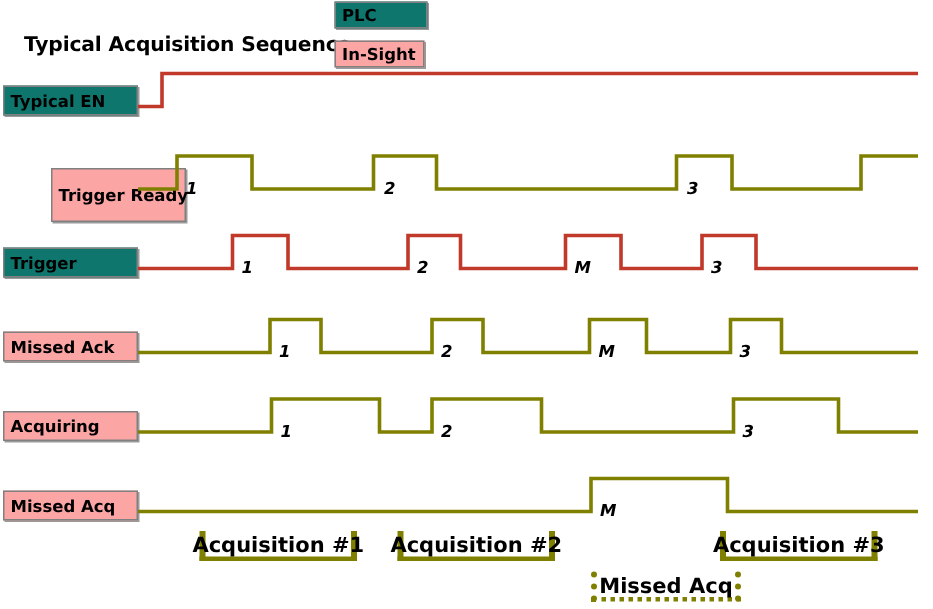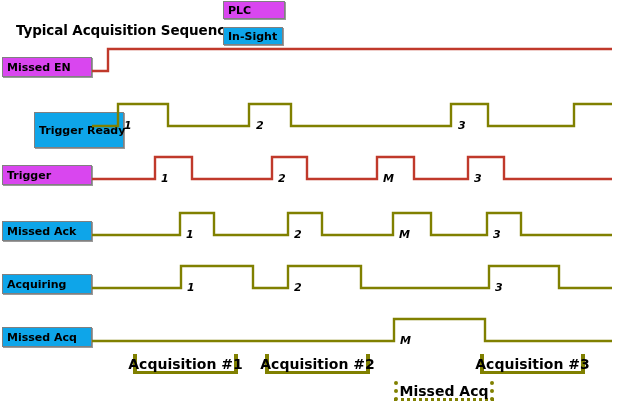--- a/index.html
+++ b/index.html
@@ -28,22 +28,22 @@
     border:1px solid #808080;
     display:flex;
     align-items:center;
     font-weight:bold;
     font-size:11px;
     color:#000;
     white-space:nowrap;
     padding-left:4px;
     box-shadow:1px 1px 0 #9a9a9a;
   }
-  .box.red{background:#d946ef;}
-  .box.yellow{background:#0ea5e9;}
+  .box.red{background:#0f766e;}
+  .box.yellow{background:#fca5a5;}
 
   
   svg.wave{position:absolute;left:0;top:0;width:622px;height:406px;overflow:visible;}
 
   
   .bracket{
     position:absolute;
     box-sizing:border-box;
     border-left:4px solid #808000;
     border-right:4px solid #808000;
@@ -77,21 +77,21 @@
   <div id="legend-layer">
       <div class="box red" style="left: 223px; top: 1px; width: 62px; height: 18px;">
         <span>PLC</span>
       </div>
       <div class="box yellow" style="left: 223px; top: 27px; width: 60px; height: 18px;">
         <span>In-Sight</span>
       </div>
     </div>
   <div id="labels-layer">
       <div class="box red" style="left: 2px; top: 57px; width: 90px; height: 20px;">
-        <span>Missed EN</span>
+        <span>Typical EN</span>
       </div>
       <div class="box yellow" style="left: 2px; top: 112px; width: 90px; height: 36px; margin-left: 32px;">
         <span>Trigger Ready</span>
       </div>
       <div class="box red" style="left: 2px; top: 165px; width: 90px; height: 20px;">
         <span>Trigger</span>
       </div>
       <div class="box yellow" style="left: 2px; top: 221px; width: 90px; height: 20px;">
         <span>Missed Ack</span>
       </div>

